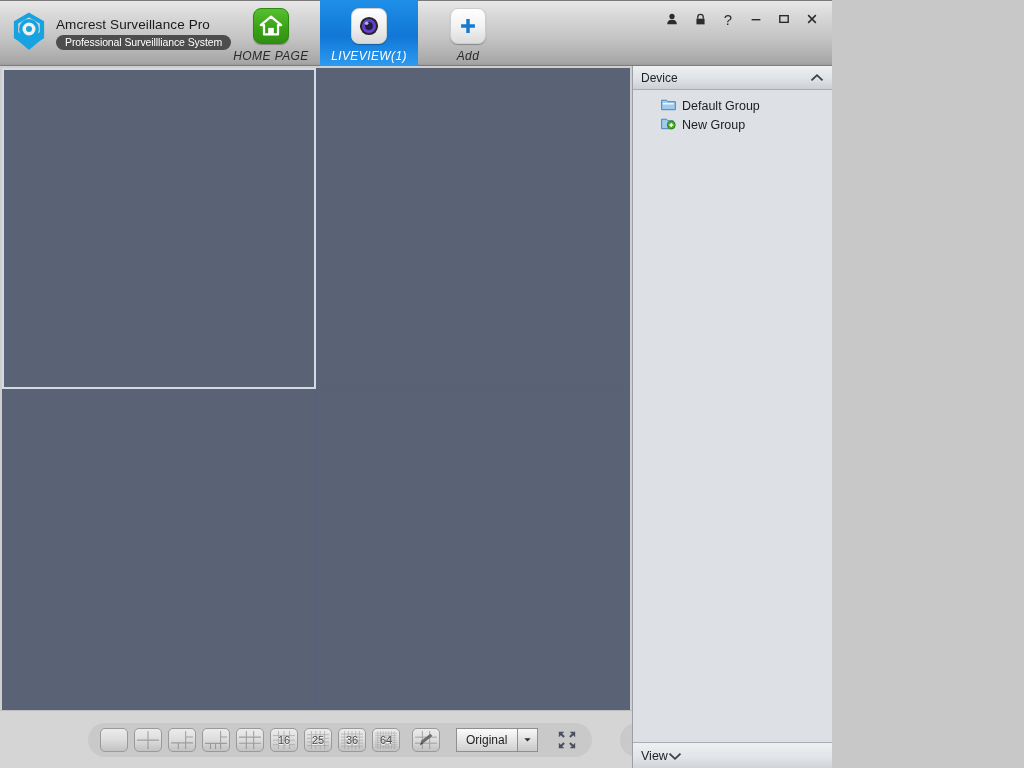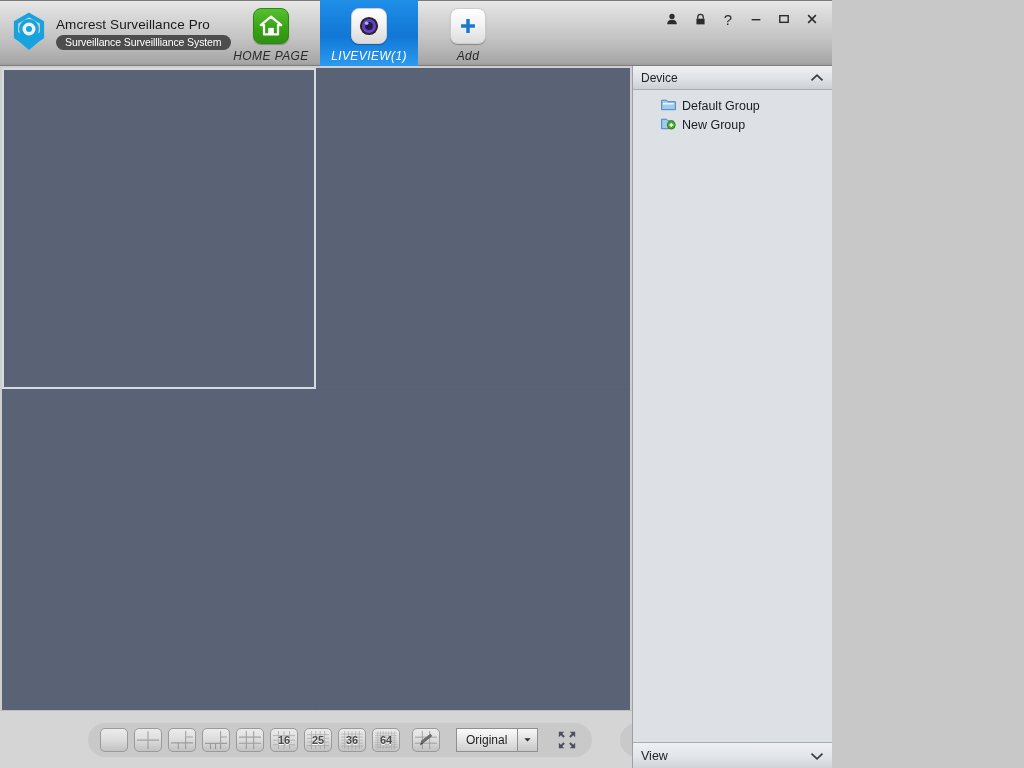--- a/index.html
+++ b/index.html
@@ -130,21 +130,21 @@
     padding: 0 12px; gap: 6px;
   }
   .lbtn {
     width: 28px; height: 24px; border-radius: 5px;
     background: linear-gradient(to bottom,#ececec 0%, #dcdcdc 50%, #c2c2c2 100%);
     border: 1px solid #9a9a9a;
     display: flex; align-items: center; justify-content: center;
     cursor: default; position: relative;
   }
   .lbtn-num {
-    font-size: 11px; font-weight: bold; color: #4a4a4a;
+    font-size: 11px; font-weight: normal; color: #4a4a4a;
     position: relative; z-index: 2;
     text-shadow: 0 1px 0 #fff;
   }
   .gridlines { position: absolute; inset: 2px; opacity: .55; }
 
   .sel-original {
     display: flex; align-items: center; height: 24px;
     border: 1px solid #8f8f8f; border-radius: 0;
     background: linear-gradient(to bottom,#fbfbfb 0%,#e6e6e6 50%,#cfcfcf 100%);
     cursor: default; overflow: hidden;
@@ -201,21 +201,21 @@
   .tree { padding-left: 22px; }
   .tree-item {
     display: flex; align-items: center; gap: 6px;
     height: 19px; cursor: default;
   }
   .tree-item .lbl { font-size: 12.5px; color: #1a1d22; }
   .view-header {
     height: 26px; flex: 0 0 26px;
     background: linear-gradient(to bottom,#eef0f2 0%, #e2e5e9 55%, #d0d4d9 100%);
     border-top: 1px solid #a8adb4;
-    display: flex; align-items: center; justify-content: space-between;
+    display: flex; align-items: center; 
     padding: 0 8px;
   }
   .view-header .ttl { font-size: 12.5px; color: #20242a; }
 </style>
 </head>
 <body>
 
 <div id="app">
 
   <div class="titlebar">
@@ -225,21 +225,21 @@
         <svg viewBox="0 0 42 44" width="42" height="44">
           <path d="M21 4 L34 11.5 L34 26 L21 33.5 L8 26 L8 11.5 Z" fill="none" stroke="#16a3e0" stroke-width="4.2"></path>
           <path d="M8 20 L21 27.5 L34 20 L34 28 L21 39 L8 28 Z" fill="#16a3e0"></path>
           <circle cx="21" cy="18" r="8.5" fill="#f0f0f0" stroke="#16a3e0" stroke-width="0"></circle>
           <circle cx="21" cy="18" r="8.2" fill="none" stroke="#16a3e0" stroke-width="3.4"></circle>
           <circle cx="21" cy="18" r="3" fill="#16a3e0"></circle>
         </svg>
       </span>
       <div class="brand-text">
         <div class="brand-title">Amcrest Surveillance Pro</div>
-        <div class="brand-sub">Surveillance Surveillliance System</div>
+        <div class="brand-sub">Professional Surveillliance System</div>
       </div>
     </div>
 
     <div class="tabs">
 
       <div class="tab">
         <span class="tab-icon icon-home">
           <svg viewBox="0 0 30 30" width="28" height="28">
             <path d="M15 5 L26 14 L22.5 14 L22.5 24 L7.5 24 L7.5 14 L4 14 Z" fill="none" stroke="#ffffff" stroke-width="2.4" stroke-linejoin="round"></path>
             <rect x="12" y="17" width="6" height="7" fill="#ffffff"></rect>

